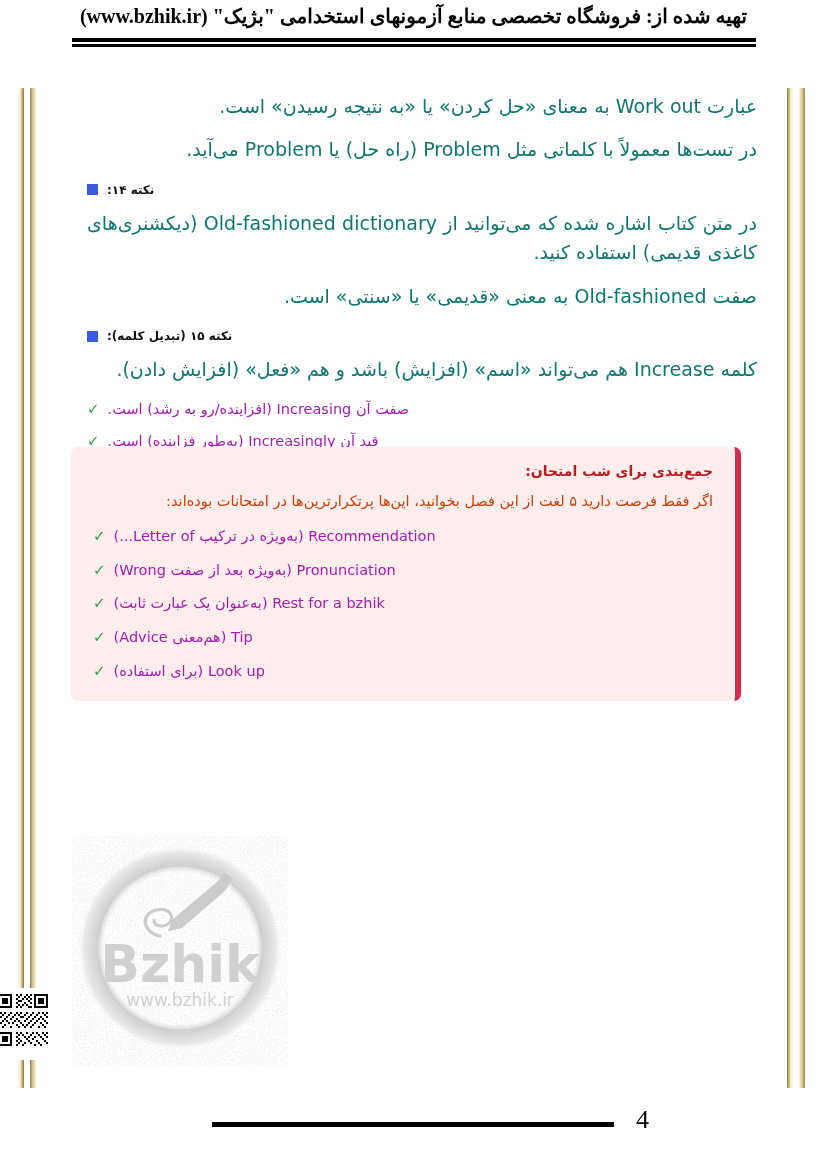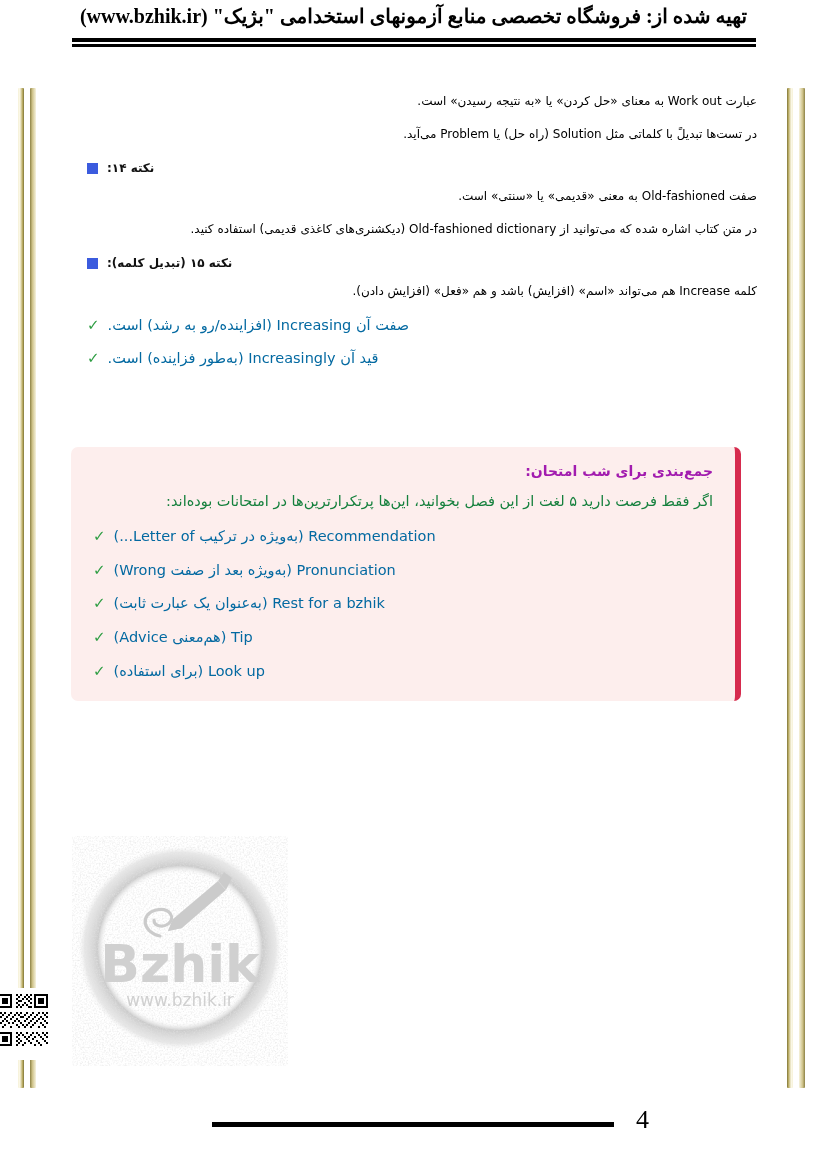--- a/index.html
+++ b/index.html
@@ -102,23 +102,23 @@
   
   .content {
     position: absolute;
     top: 92px;
     right: 70px;
     width: 670px;
     direction: rtl;
     text-align: right;
   }
   .para {
-    font-size: 12px;
+    font-size: 19px;
     line-height: 1.55;
-    color: #000000;
+    color: #0f766e;
     margin: 0 0 14px 0;
   }
   .para.justify {
     text-align: justify;
     text-align-last: right;
   }
 
   .note-heading {
     display: flex;
     flex-direction: row-reverse;
@@ -150,47 +150,47 @@
   .check-mark {
     flex: 0 0 auto;
     color: #2f9e44;
     font-size: 15px;
     font-weight: bold;
     line-height: 1;
   }
   .check-text {
     font-size: 14.5px;
     line-height: 1.5;
-    color: #0369a1;
+    color: #a21caf;
   }
 
   
   .summary-box {
     position: absolute;
     top: 447px;
     left: 71px;
     width: 670px;
     box-sizing: border-box;
     background: #fdeeed;
     border-radius: 7px;
     border-right: 6px solid #d62b4e;
     padding: 16px 22px 18px 22px;
     direction: rtl;
     text-align: right;
   }
   .summary-title {
     font-size: 14px;
     font-weight: bold;
-    color: #a21caf;
+    color: #b91c1c;
     margin: 0 0 12px 0;
   }
   .summary-intro {
     font-size: 14.5px;
     line-height: 1.5;
-    color: #15803d;
+    color: #c2410c;
     margin: 0 0 13px 0;
   }
   .summary-box .check-line {
     margin: 0 0 12px 0;
   }
   .summary-box .check-line:last-child {
     margin-bottom: 0;
   }
 
   
@@ -251,29 +251,29 @@
     <div class="bar-b"></div>
   </div>
   <div class="sidebar-rule right">
     <div class="bar-a"></div>
     <div class="bar-b"></div>
   </div>
 
   <div class="content">
 
     <p class="para">عبارت Work out به معنای «حل کردن» یا «به نتیجه رسیدن» است.</p>
-    <p class="para">در تست‌ها تبدیلً با کلماتی مثل Solution (راه حل) یا Problem می‌آید.</p>
+    <p class="para">در تست‌ها معمولاً با کلماتی مثل Problem (راه حل) یا Problem می‌آید.</p>
 
     <div class="note-heading">
       <span class="note-bullet"></span>
       <span class="note-heading-text">نکته ۱۴:</span>
     </div>
 
+    <p class="para justify">در متن کتاب اشاره شده که می‌توانید از Old-fashioned dictionary (دیکشنری‌های کاغذی قدیمی) استفاده کنید.</p>
     <p class="para">صفت Old-fashioned به معنی «قدیمی» یا «سنتی» است.</p>
-    <p class="para justify">در متن کتاب اشاره شده که می‌توانید از Old-fashioned dictionary (دیکشنری‌های کاغذی قدیمی) استفاده کنید.</p>
 
     <div class="note-heading">
       <span class="note-bullet"></span>
       <span class="note-heading-text">نکته ۱۵ (تبدیل کلمه):</span>
     </div>
 
     <p class="para">کلمه Increase هم می‌تواند «اسم» (افزایش) باشد و هم «فعل» (افزایش دادن).</p>
 
     <div class="check-line">
       <span class="check-mark">✓</span>

